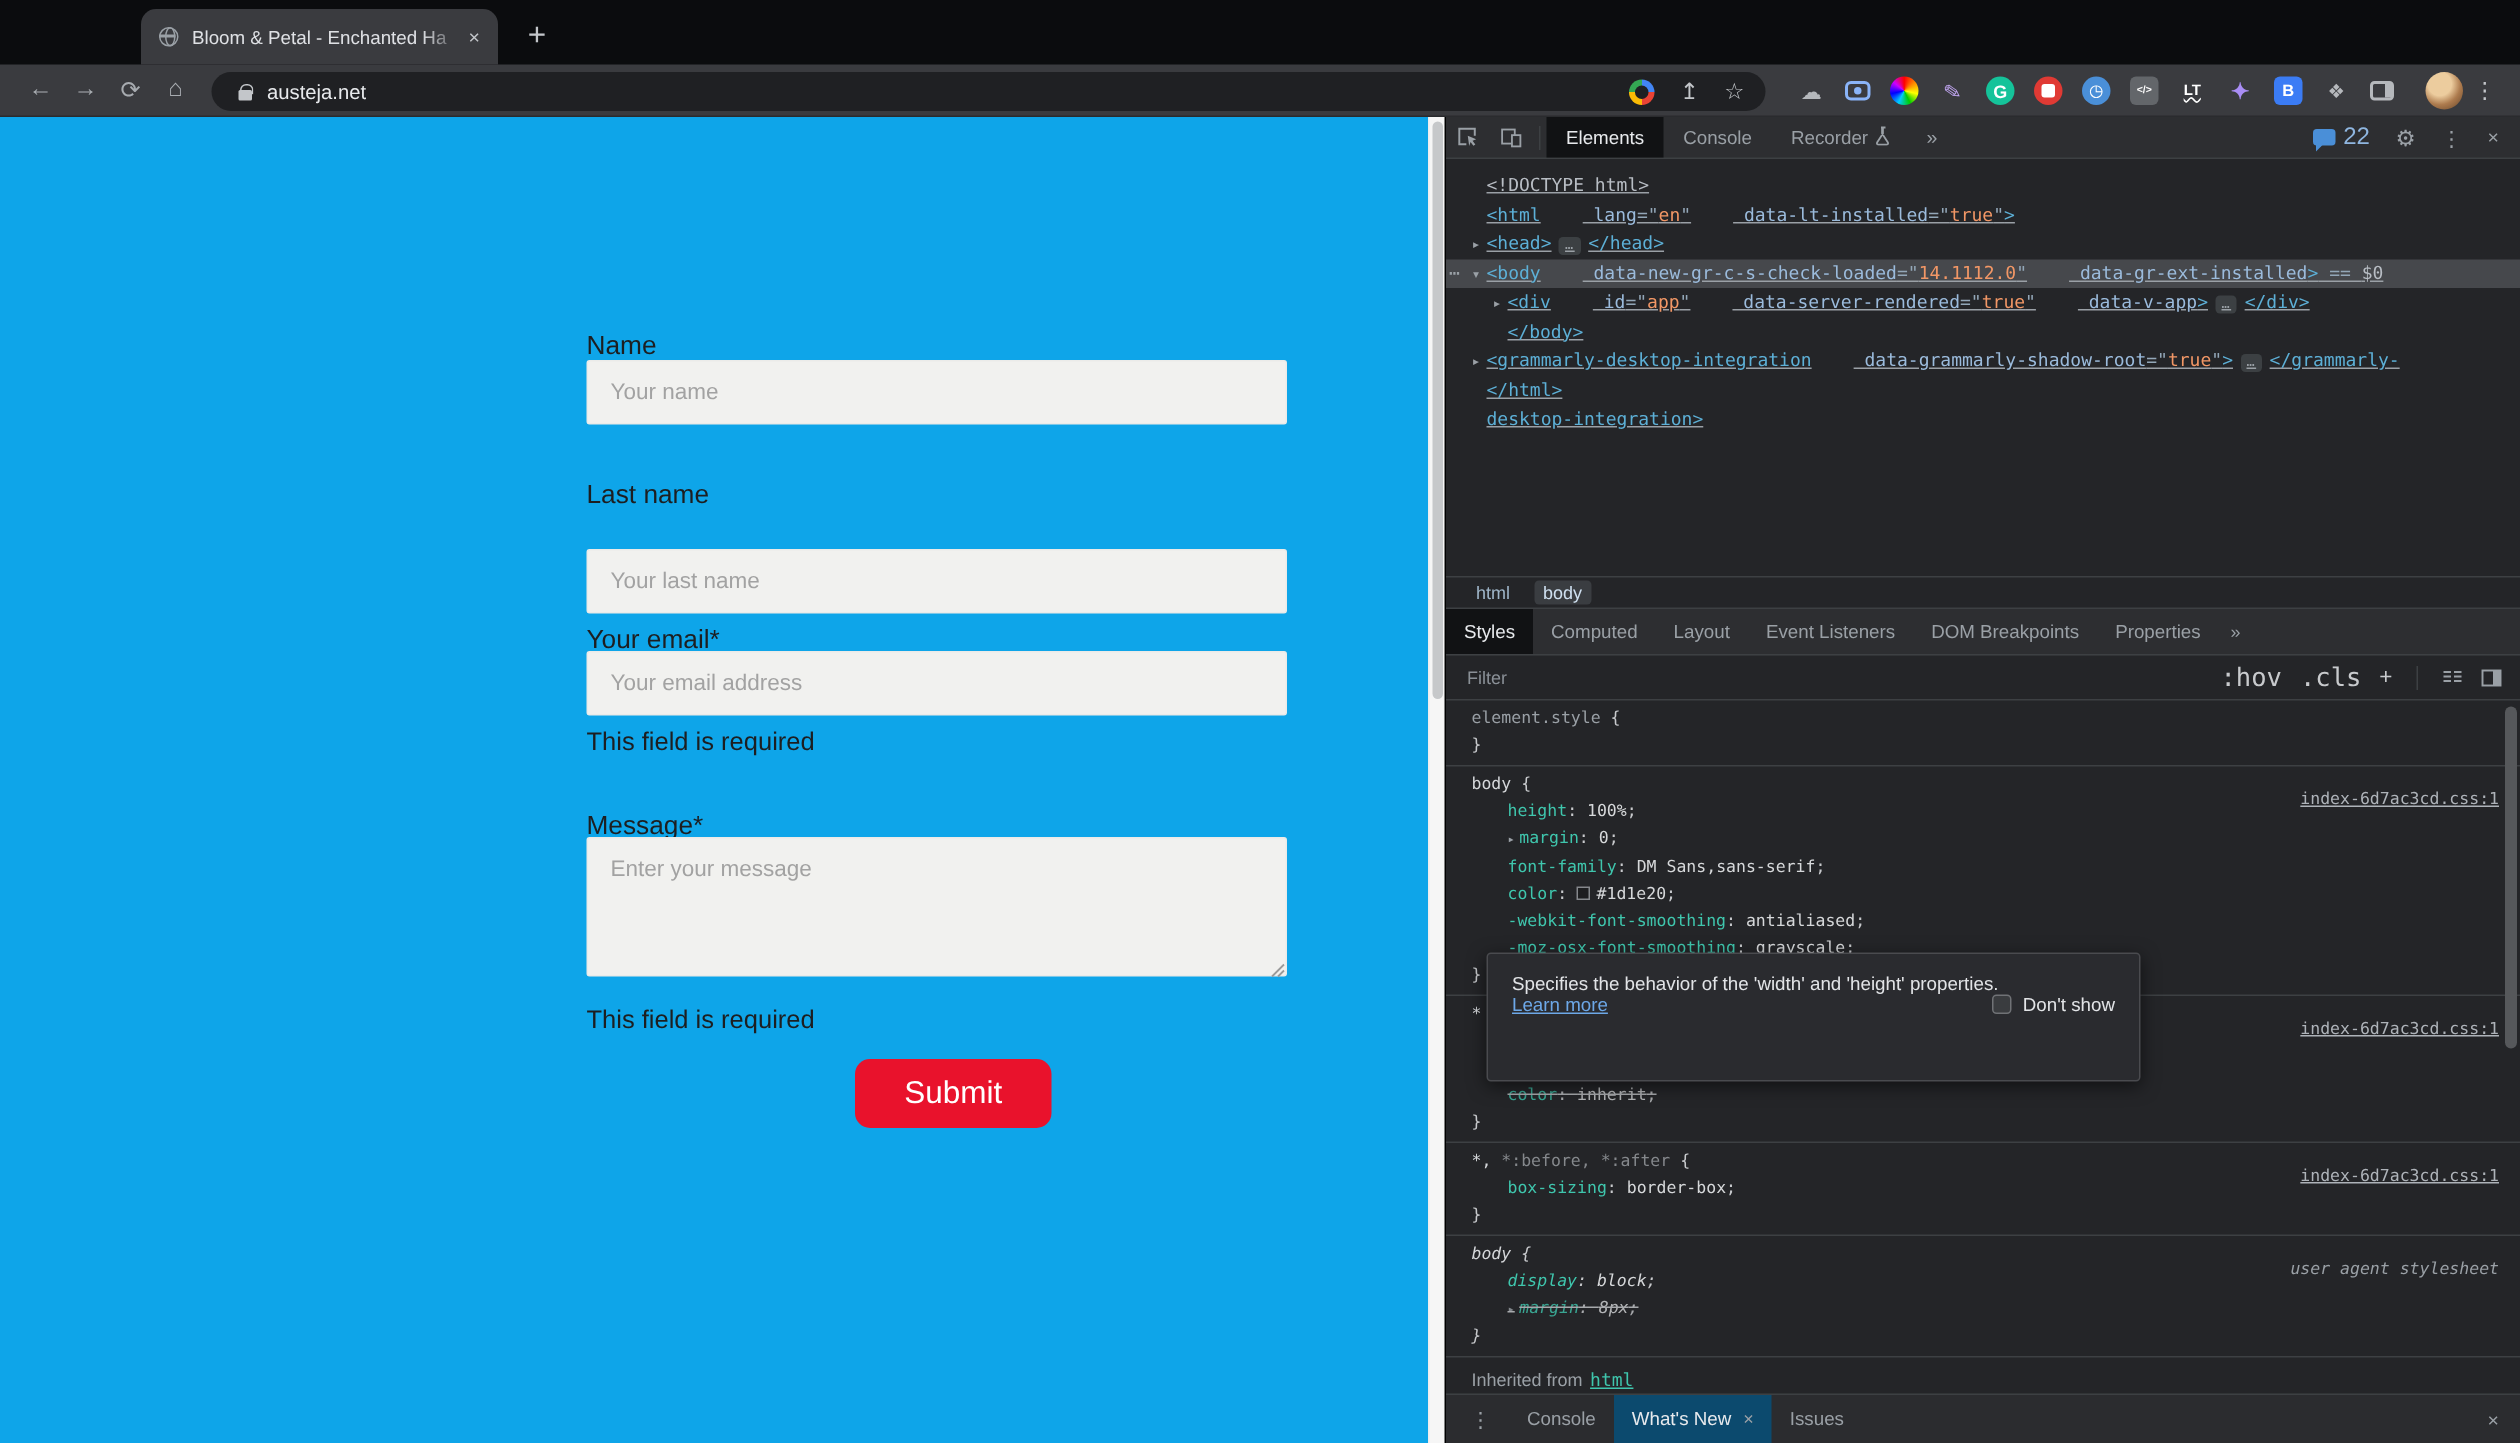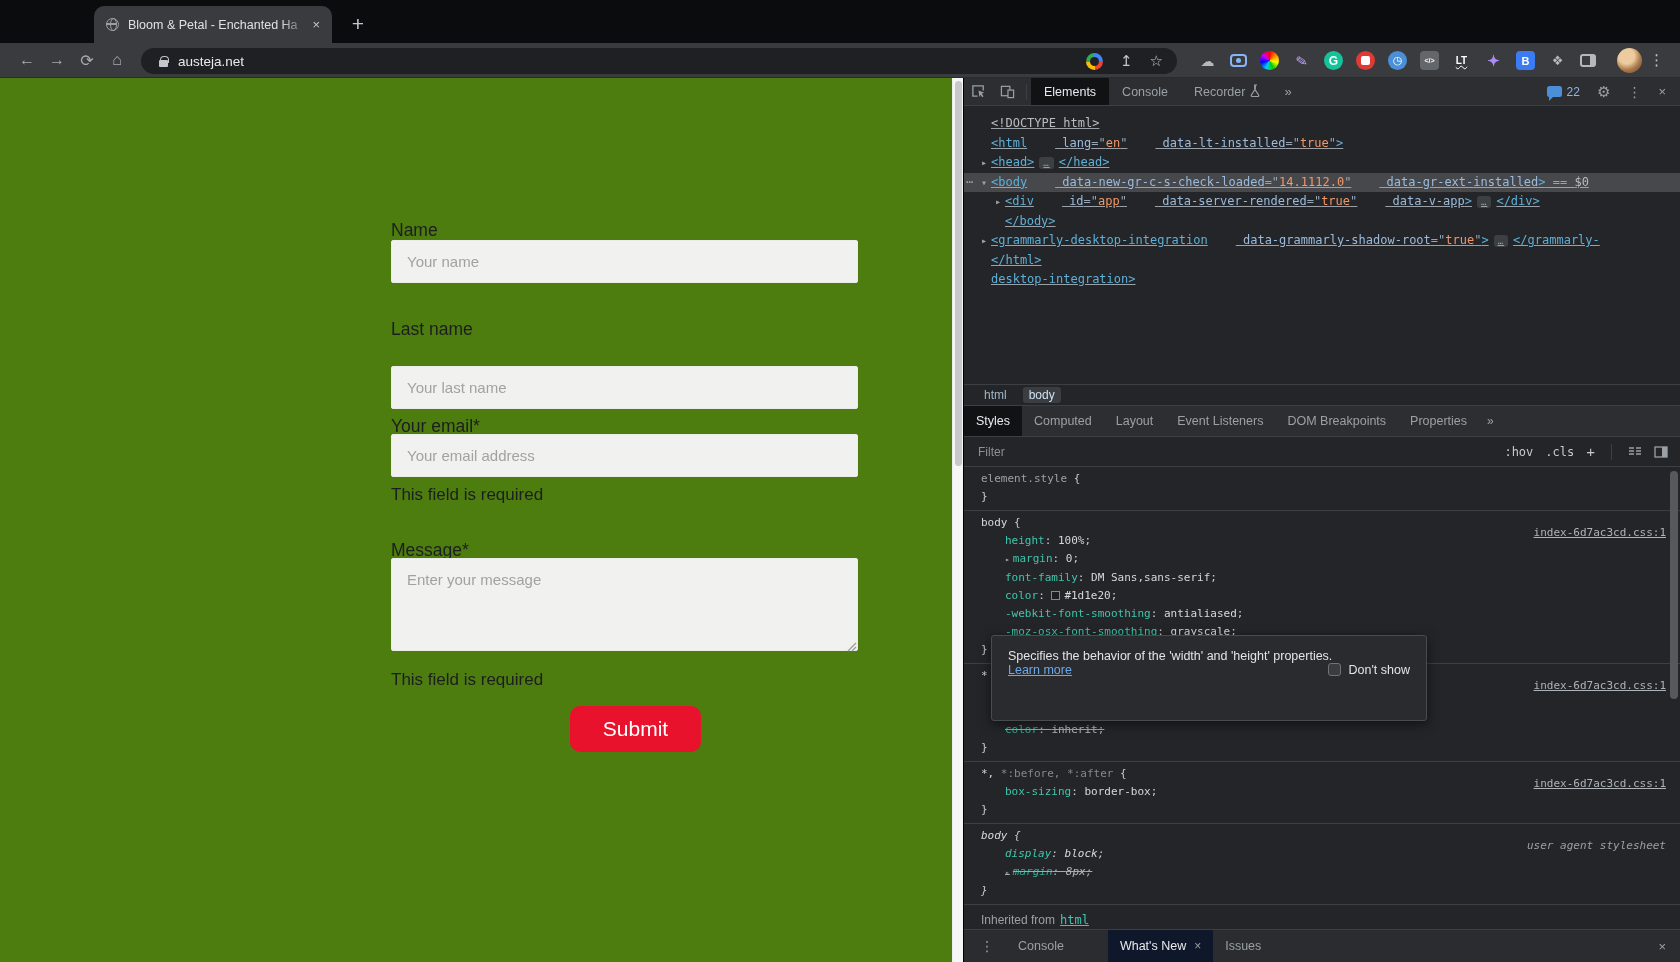--- a/index.html
+++ b/index.html
@@ -51,21 +51,21 @@
   [data-name="ai-spark-extension-icon"] { color:#a98df5; font-size:15px; }
   [data-name="bookmark-b-extension-icon"] { background:#3b7cf5; border-radius:4px; font-size:11px; }
   [data-name="extensions-puzzle-icon"] { color:#b5b8bc; font-size:13px; font-weight:normal; }
   [data-name="side-panel-icon"] { width:16px; height:13px; border:2px solid #b5b8bc; border-radius:3px; position:relative; }
   [data-name="side-panel-icon"] span { position:absolute; right:0; top:0; bottom:0; width:4px; background:#b5b8bc; }
   .avatar { width:25px; height:25px; border-radius:50%; background:radial-gradient(circle at 38% 32%, #eccc9e 0 34%, #ad7b4e 60%, #5f4026 100%); }
   .menu-dots { color:#c3c6ca; font-size:15px; padding:0 6px; }
 
   
   .content { display:flex; height:884px; }
-  .page { position:relative; width:952px; background:#4d7c0f; }
+  .page { position:relative; width:952px; background:#0ea5e9; }
   .page-scrollbar { width:11px; background:#f6f6f6; border-left:1px solid #ededed; position:relative; }
   .page-scrollbar .thumb { position:absolute; left:2px; top:3px; width:7px; height:385px; background:#c6c8ca; border-radius:4px; }
 
   
   .f-label { position:absolute; left:391px; font-size:17.5px; font-weight:500; color:#1d1e20; }
   .f-input { position:absolute; left:391px; width:467px; height:43px; background:#f1f1ef; border:1px solid #ebebe9;
              border-radius:2px; padding:0 15px; font-size:15px; color:#1d1e20; font-family:"Liberation Sans",sans-serif; outline:none; }
   .f-input::placeholder, .f-area::placeholder { color:#a2a2a2; opacity:1; }
   .f-area { position:absolute; left:391px; width:467px; height:93px; background:#f1f1ef; border:1px solid #ebebe9;
             border-radius:2px; padding:12px 15px; font-size:15px; color:#1d1e20; resize:none; outline:none; font-family:"Liberation Sans",sans-serif; }
@@ -80,21 +80,21 @@
   .dt-topbar { height:28px; background:#2d2e31; border-bottom:1px solid #3d4043; display:flex; align-items:stretch; flex:0 0 auto; }
   .dt-toolicon { display:flex; align-items:center; padding:0 7px; }
   .vsep { width:1px; height:16px; background:#3d4043; align-self:center; margin:0 4px; }
   .dtab { display:flex; align-items:center; padding:0 13px; color:#9aa0a6; font-size:12.5px; gap:5px; }
   .dtab.active { background:#111214; color:#e8eaed; }
   .more-chev { display:flex; align-items:center; padding:0 10px; font-size:13px; }
   .dt-right { margin-left:auto; display:flex; align-items:center; gap:17px; padding-right:14px; }
   .badge { display:flex; align-items:center; gap:5px; }
   .badge-bubble { width:15px; height:11px; background:#4a8fd8; border-radius:2.5px; position:relative; }
   .badge-bubble::after { content:""; position:absolute; left:2px; bottom:-4px; border:3px solid transparent; border-top-color:#4a8fd8; border-left-color:#4a8fd8; }
-  .badge-count { color:#8fb6e0; font-size:12px; }
+  .badge-count { color:#8fb6e0; font-size:16px; }
   .gear { font-size:15px; } .dots-v { font-size:14px; } .xclose { font-size:13px; }
 
   .dt-dom { height:278px; padding-top:8px; font-family:"DejaVu Sans Mono", monospace; font-size:12px; overflow:hidden; flex:0 0 auto;text-decoration:underline; }
   .dom-line { position:relative; height:19.5px; line-height:19.5px; white-space:nowrap; padding-left:13px; }
   .dom-line.selected { background:#46484c; }
   .gutter { position:absolute; left:2px; color:#9aa0a6; letter-spacing:-1px; }
   .arrow { display:inline-block; width:14px; color:#9aa0a6; font-size:10px; text-align:center; }
   .t-doct { color:#b8bdc4; } .t-tag { color:#5db0d7; } .t-attr { color:#9bbbdc;margin-left:28px; }
   .t-pun { color:#93a7b8; } .t-val { color:#f29766; }
   .t-ell { background:#3c4043; color:#9aa0a6; border-radius:3px; font-size:9px; padding:1px 4px; margin:0 5px; letter-spacing:1px; }
@@ -104,21 +104,21 @@
   .crumb { color:#9fb6c9; font-size:12px; padding:1px 6px; border-radius:3px; }
   .crumb.active { background:#3a3d41; color:#cfe0f0; }
 
   .dt-stabs { height:31px; background:#2d2e31; border-bottom:1px solid #3d4043; display:flex; align-items:stretch; flex:0 0 auto; }
   .stab { display:flex; align-items:center; padding:0 12px; font-size:12.5px; color:#9aa0a6; white-space:nowrap; }
   .stab.active { background:#111214; color:#e8eaed; }
   .stabs-chev { display:flex; align-items:center; padding:0 8px; }
 
   .dt-filter { height:30px; border-bottom:1px solid #3d4043; display:flex; align-items:center; padding:0 12px 0 14px; gap:12px; flex:0 0 auto; }
   .filter-text { color:#8a9097; flex:1; }
-  .toggle { font-family:"DejaVu Sans Mono",monospace; font-size:12px; color:#c8cacd; }
+  .toggle { font-family:"DejaVu Sans Mono",monospace; font-size:17px; color:#c8cacd; }
   .toggle.plus { font-size:15px; font-family:"Liberation Sans",sans-serif; }
   .fi-icon { display:flex; align-items:center; }
 
   .dt-styles { position:relative; flex:1; overflow:hidden; font-family:"DejaVu Sans Mono",monospace; font-size:11px; }
   .css-rule { padding:3px 10px 4px 17px; border-bottom:1px solid #3d4043; position:relative; line-height:18px; color:#c8cacd; }
   .rule-head { white-space:nowrap; }
   .sel-sel { color:#d5d7da; } .sel-dim { color:#85888c; } .sel-plain { color:#9aa0a6; } .sel-brace { color:#c8cacd; }
   .src { position:absolute; right:14px; top:13px; color:#aeb3b9; text-decoration:underline; }
   .src.ua { text-decoration:none; font-style:italic; color:#9aa0a6; }
   .css-prop { padding-left:24px; white-space:nowrap; }
@@ -136,21 +136,21 @@
   .dt-tooltip { position:absolute; left:27px; top:168px; width:436px; height:86px; background:#2a2b2f;
                 border:1px solid #4a4b4f; border-radius:3px; box-shadow:0 3px 12px rgba(0,0,0,.55);
                 padding:13px 16px; font-family:"Liberation Sans",sans-serif; font-size:12.5px; color:#e2e4e7; z-index:5; }
   .tt-row2 { display:flex; }
   .tt-link { color:#6da8e8; text-decoration:underline; }
   .tt-check { width:13px; height:13px; border:1px solid #707276; background:#3a3c3f; border-radius:3px; margin:0 8px 0 auto; }
 
   .dt-drawer { height:33px; background:#2b2c2f; border-top:1px solid #3d4043; display:flex; align-items:stretch; flex:0 0 auto; position:relative; }
   .drawer-dots { display:flex; align-items:center; padding:0 12px 0 16px; font-size:14px; }
   .drtab { display:flex; align-items:center; padding:0 12px; gap:8px; font-size:12.5px; color:#9aa0a6; }
-  .drtab.active { background:#0f172a; color:#e8eaed;margin-left:32px; }
+  .drtab.active { background:#0c4a6e; color:#e8eaed; }
   .drtab .tab-x { color:#9aa0a6; font-size:12px; }
   .drawer-close { position:absolute; right:14px; top:0; bottom:0; display:flex; align-items:center; font-size:13px; }
 </style>
 </head>
 <body>
 
 <div class="browser" data-name="browser-window">
 
   <div class="tabstrip" data-name="tab-strip">
     <div class="tab" data-name="browser-tab">

